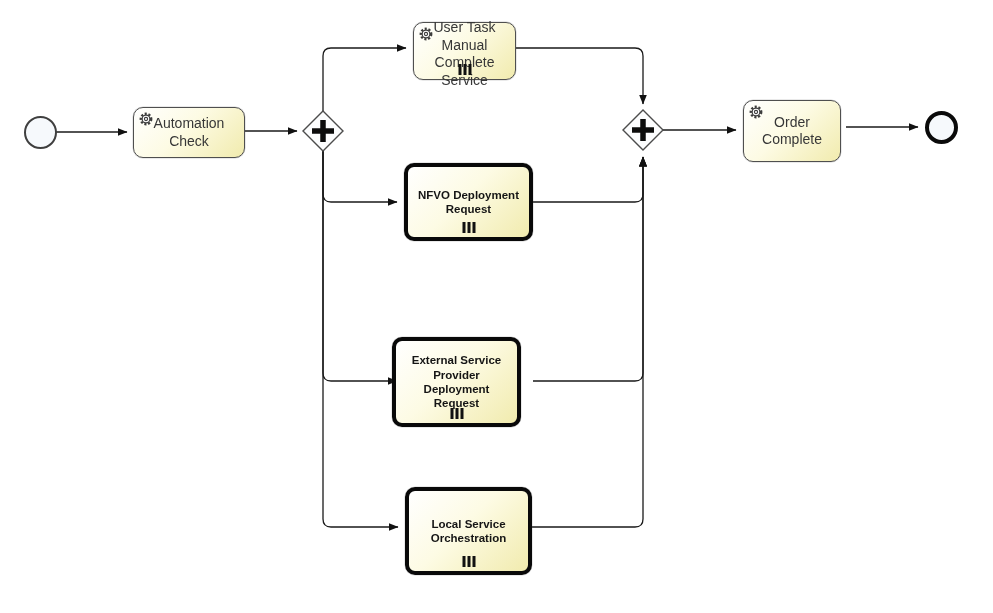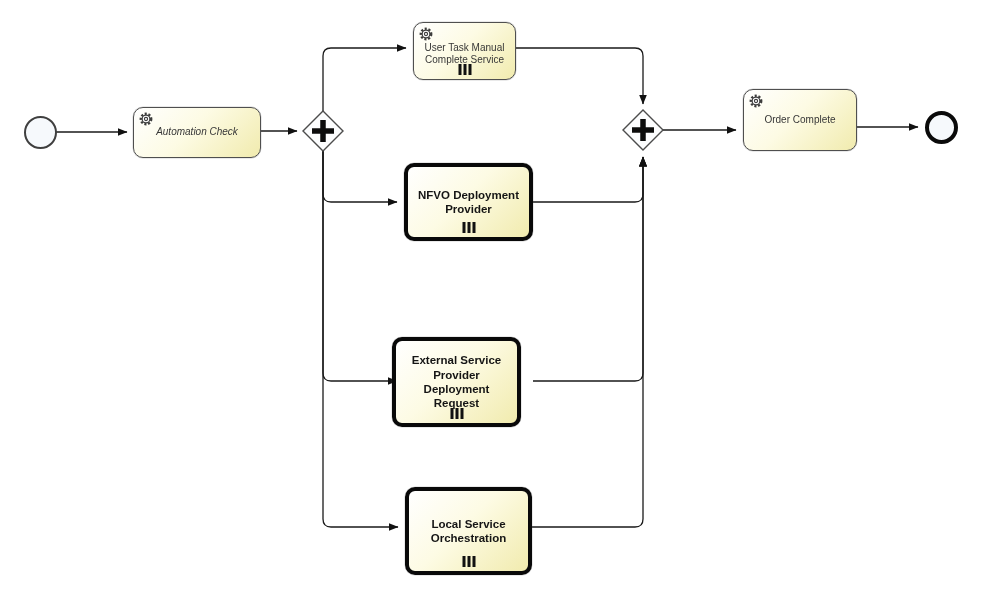--- a/index.html
+++ b/index.html
@@ -14,21 +14,21 @@
     position:absolute;box-sizing:border-box;border-radius:10px;
     border:1px solid #4f4f4f;
     background:linear-gradient(135deg,#ffffff 0%,#fdfbe4 45%,#f1ebae 100%);
     display:flex;align-items:center;justify-content:center;
     box-shadow:0 0 0 0.5px rgba(80,80,80,.25);
   }
   .task.thick{
     border:4px solid #090909;border-radius:10px;
   }
   .task .label{
-    text-align:center;font-size:10px;line-height:1.25;color:#373737;
+    text-align:center;font-size:14px;line-height:1.25;color:#373737;
     padding:2px 6px;white-space:pre-line;
   }
   .task.thick .label{font-weight:bold;color:#151515;font-size:11.5px;padding:2px 4px;}
   .task .gear{position:absolute;top:3px;left:4px;width:16px;height:16px;}
   .mi-marker{
     position:absolute;bottom:4px;left:50%;transform:translateX(-50%);
     display:flex;gap:2px;height:11px;
   }
   .mi-marker i{display:block;width:3px;height:11px;background:#111;}
 
@@ -78,21 +78,21 @@
       <polygon points="623,130 643,110 663,130 643,150" fill="#fcfdfe" stroke="#4c4c4c" stroke-width="1.4"></polygon>
       <g stroke="#0c0c0c" stroke-width="5.5">
         <line x1="632" y1="130" x2="654" y2="130"></line>
         <line x1="643" y1="119" x2="643" y2="141"></line>
       </g>
     </g>
   </svg>
 
   <div class="event start"></div>
 
-  <div class="task" style="left:133px;top:107px;width:128px;height:51px;font-style:italic;">
+  <div class="task" style="left:133px;top:107px;width:112px;height:51px;">
     <svg class="gear" viewBox="0 0 20 20">
       <circle cx="10" cy="10" r="6.5" fill="none" stroke="#3d3d3d" stroke-width="3" stroke-dasharray="2.6 2.1"></circle>
       <circle cx="10" cy="10" r="4.8" fill="#fff" stroke="#3d3d3d" stroke-width="1.5"></circle>
       <circle cx="10" cy="10" r="2" fill="none" stroke="#3d3d3d" stroke-width="1.4"></circle>
     </svg>
     <div class="label">Automation Check</div>
   </div>
 
   <div class="task" style="left:413px;top:22px;width:103px;height:58px;">
     <svg class="gear" viewBox="0 0 20 20">
@@ -102,21 +102,21 @@
     </svg>
     <div class="label" style="padding-top:8px;">User Task Manual Complete Service</div>
     <div class="mi-marker">
         <i></i>
         <i></i>
         <i></i>
       </div>
   </div>
 
   <div class="task thick" style="left:404px;top:163px;width:129px;height:78px;">
-    <div class="label">NFVO Deployment Provider</div>
+    <div class="label">NFVO Deployment Request</div>
     <div class="mi-marker">
         <i></i>
         <i></i>
         <i></i>
       </div>
   </div>
 
   <div class="task thick" style="left:392px;top:337px;width:129px;height:90px;">
     <div class="label">External Service Provider Deployment Request</div>
     <div class="mi-marker">
@@ -128,21 +128,21 @@
 
   <div class="task thick" style="left:405px;top:487px;width:127px;height:88px;">
     <div class="label">Local Service Orchestration</div>
     <div class="mi-marker">
         <i></i>
         <i></i>
         <i></i>
       </div>
   </div>
 
-  <div class="task" style="left:743px;top:89px;width:114px;height:62px;">
+  <div class="task" style="left:743px;top:100px;width:98px;height:62px;">
     <svg class="gear" viewBox="0 0 20 20">
       <circle cx="10" cy="10" r="6.5" fill="none" stroke="#3d3d3d" stroke-width="3" stroke-dasharray="2.6 2.1"></circle>
       <circle cx="10" cy="10" r="4.8" fill="#fff" stroke="#3d3d3d" stroke-width="1.5"></circle>
       <circle cx="10" cy="10" r="2" fill="none" stroke="#3d3d3d" stroke-width="1.4"></circle>
     </svg>
     <div class="label">Order Complete</div>
   </div>
 
   <div class="event end"></div>
 

